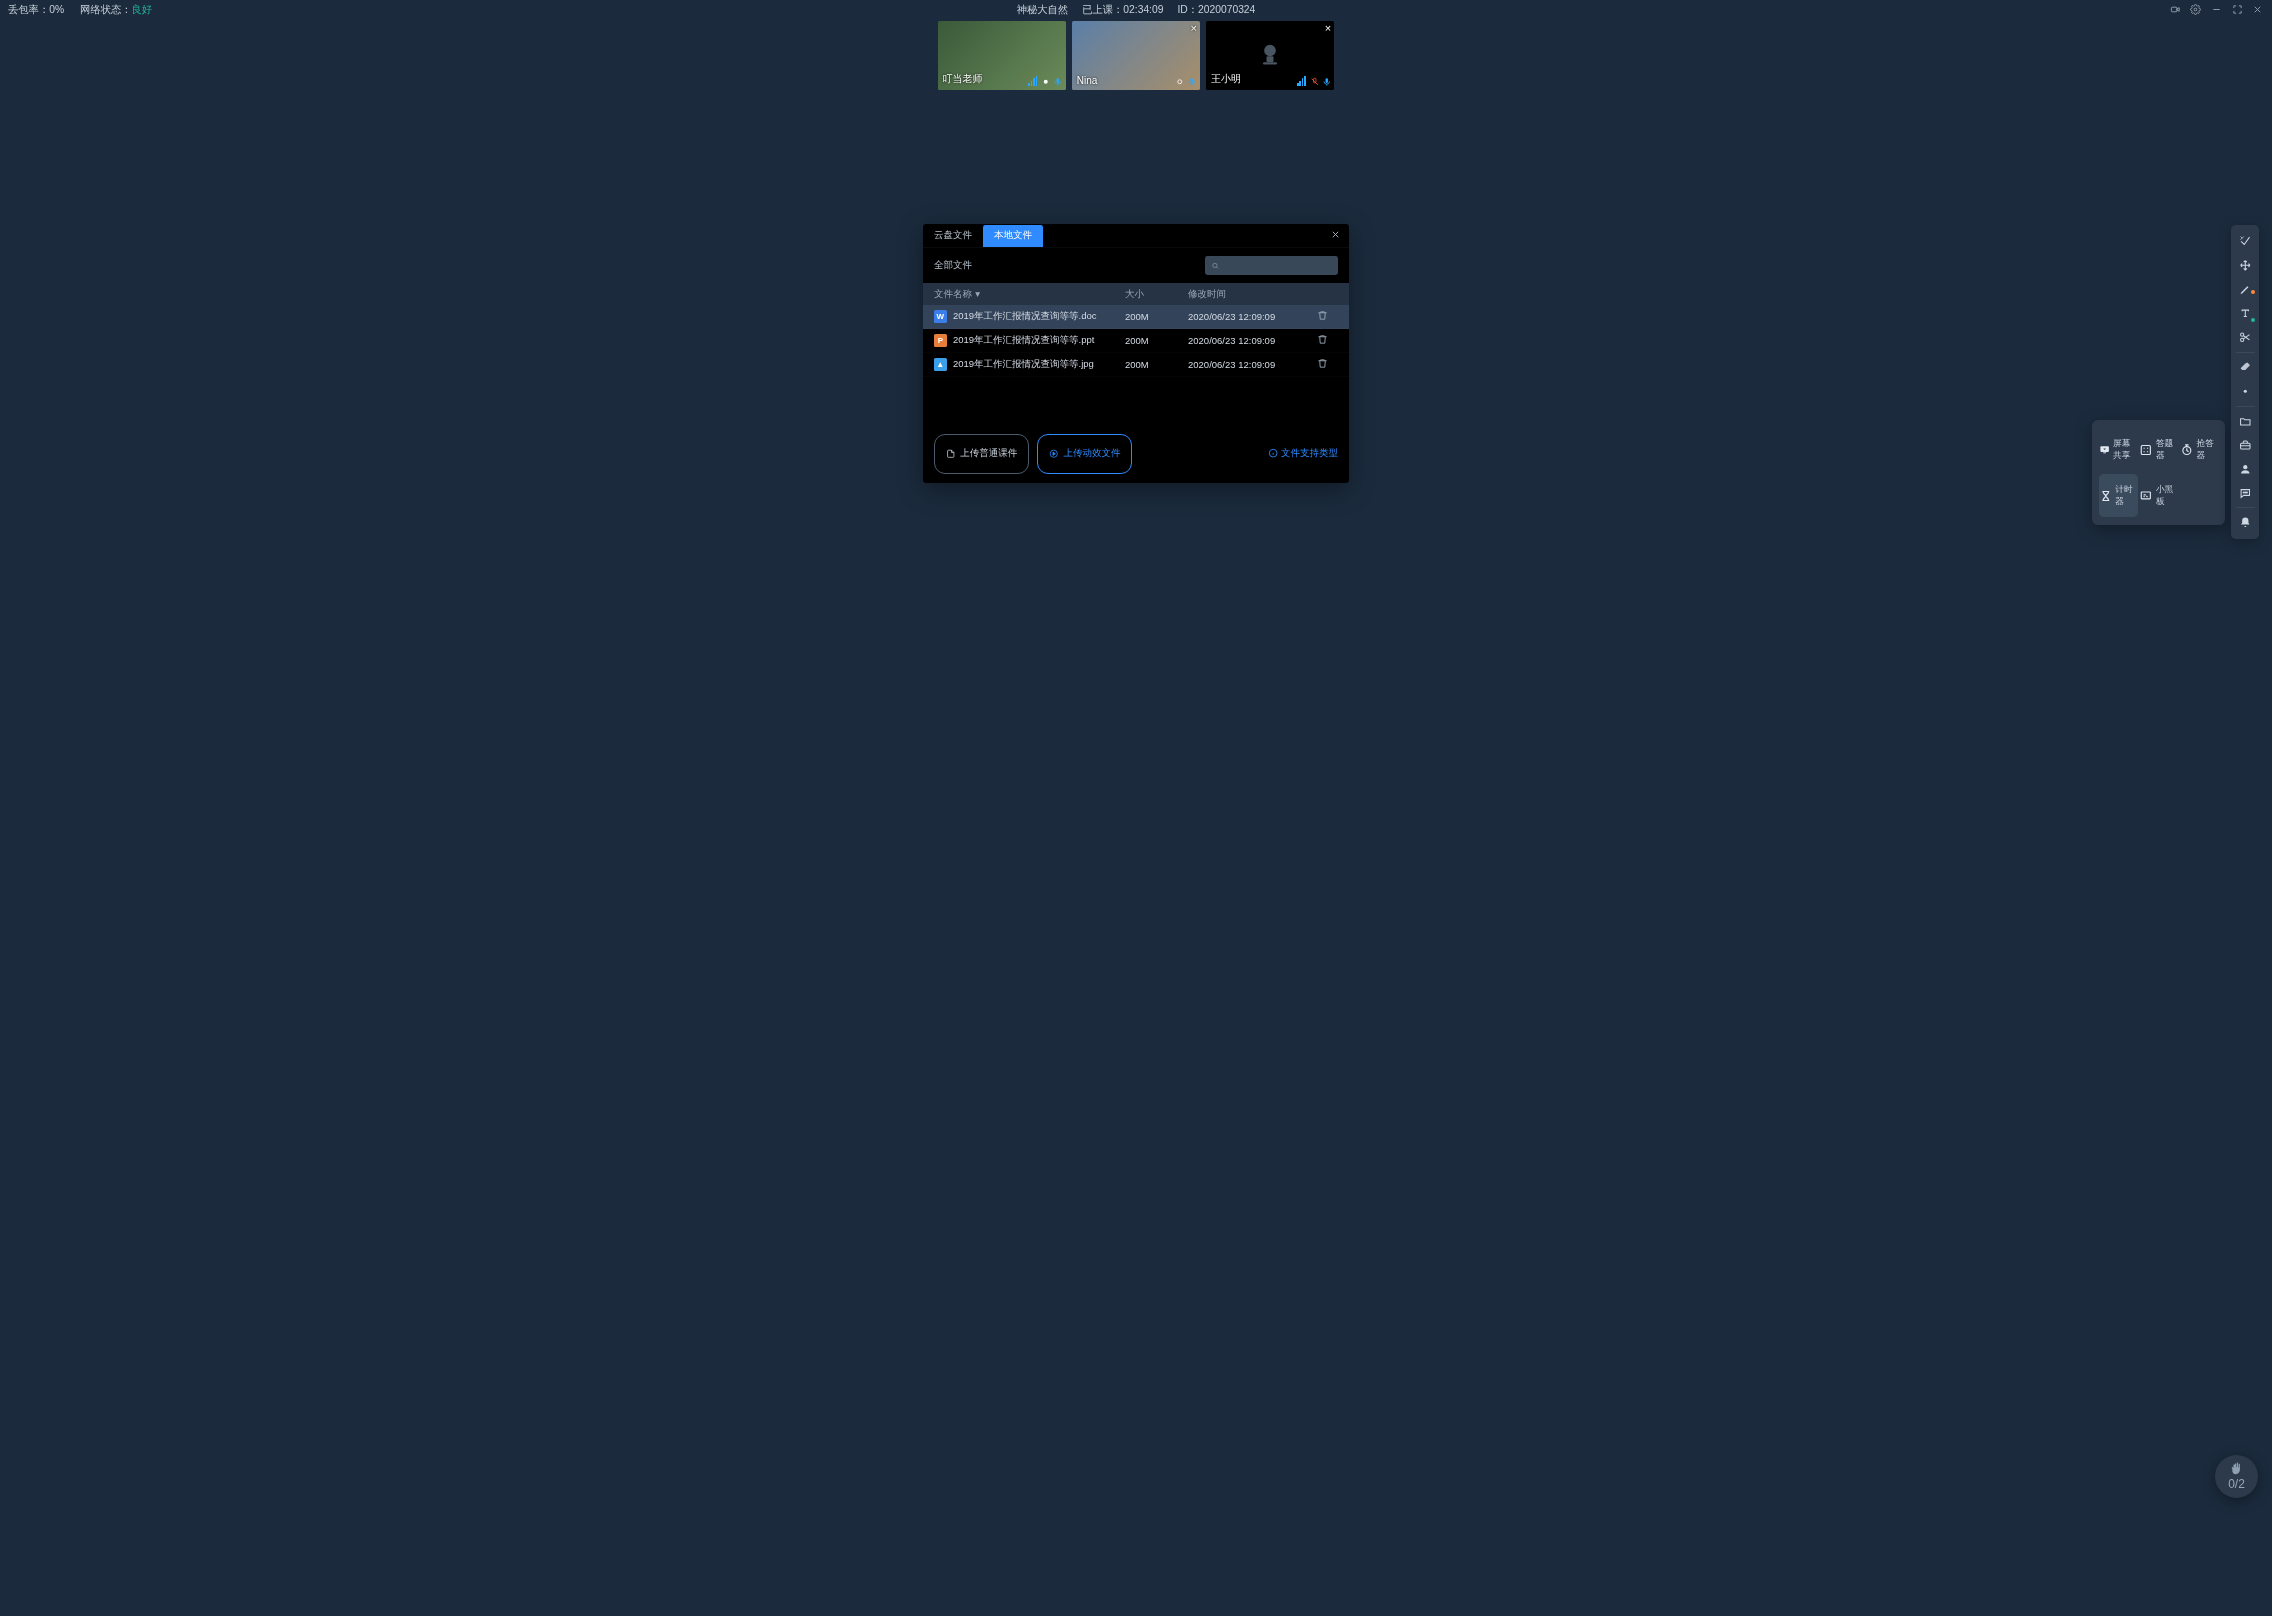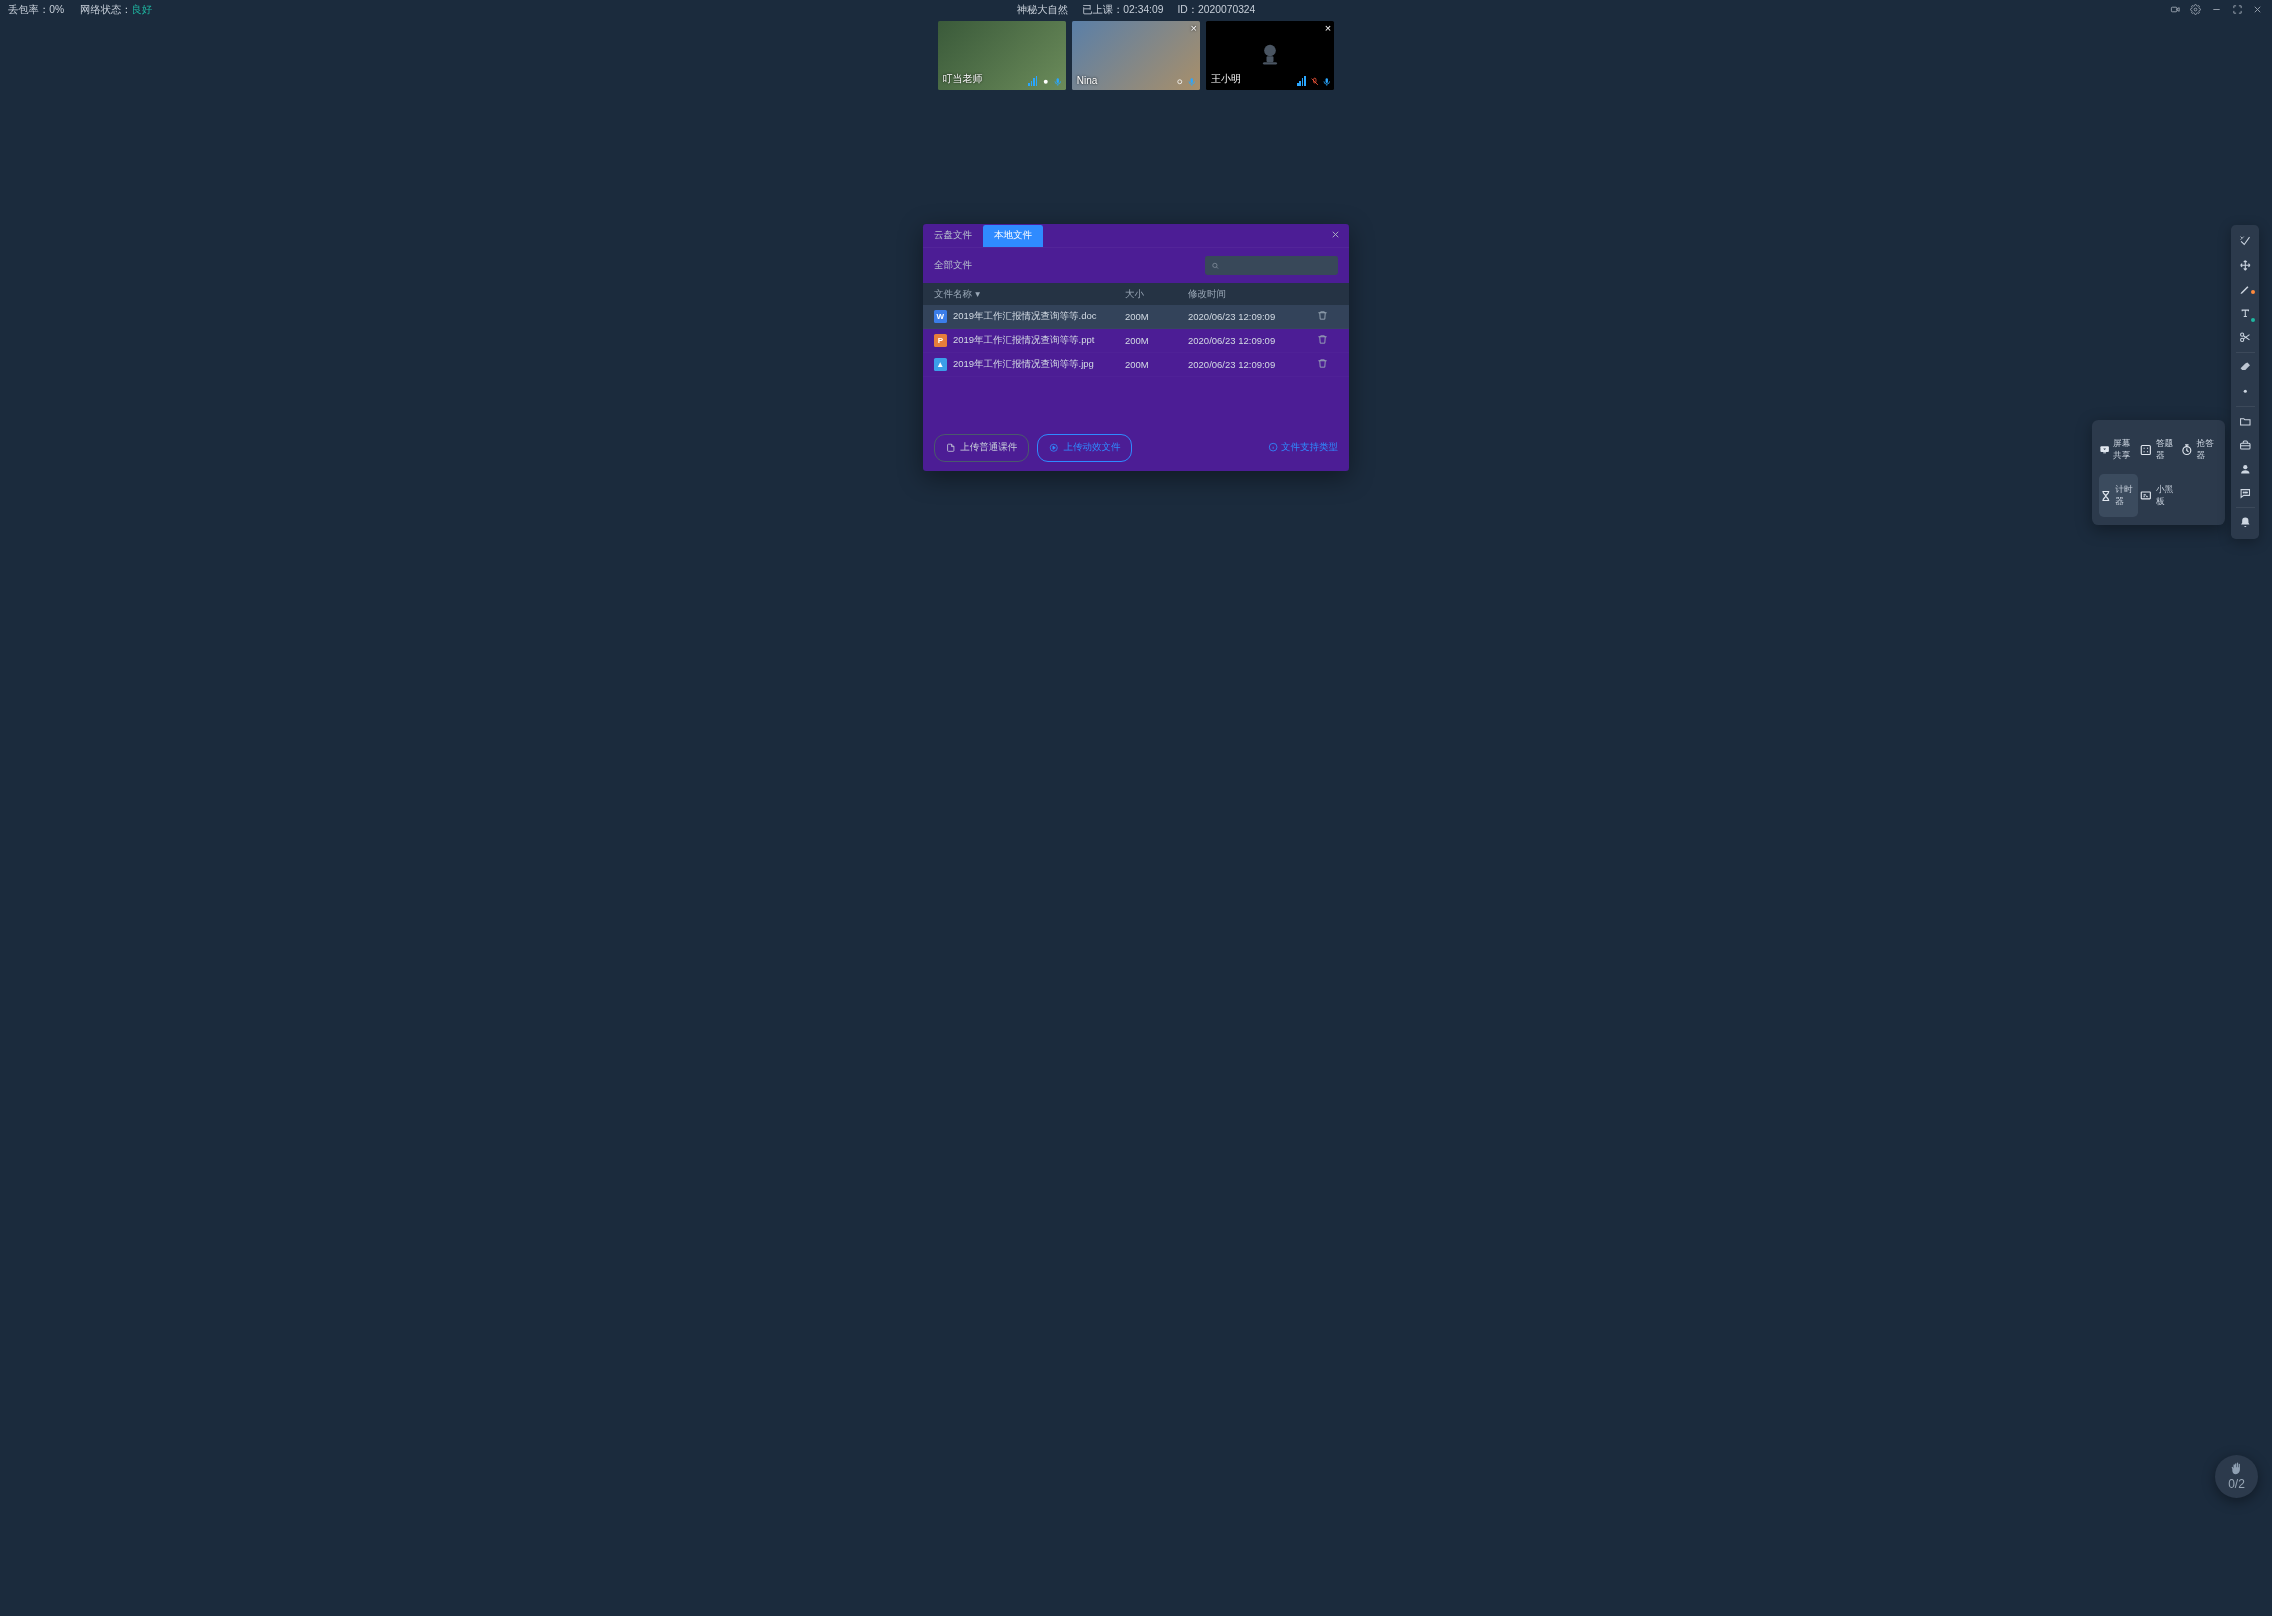--- a/index.html
+++ b/index.html
@@ -102,21 +102,21 @@
     top: 92px; left:0; right:0; bottom:0;
     background: #1b2b3d;
   }
 
   
   .dialog {
     position: absolute;
     left: 50%; top: 224px;
     transform: translateX(-50%);
     width: 426px;
-    background: #4c1d95;
+    background: #000000;
     border-radius: 3.2px;
     box-shadow: 0 6.3px 24px rgba(0,0,0,.4);
     overflow: hidden;
   }
   .dialog-tabs {
     display:flex; align-items:center;
     height: 24px;
     position: relative;
     border-bottom: 0.8px solid rgba(255,255,255,0.04);
   }
@@ -193,21 +193,21 @@
   .trash svg { width:11px; height:11px; }
 
   .file-body-spacer { height: 47px; }
 
   .dialog-footer {
     display:flex; align-items:center;
     padding: 9.5px 11px;
     gap:8px;
   }
   .btn {
-    height:28px;
+    height:40px;
     border-radius:11px;
     display:flex; align-items:center; gap:4.7px;
     padding: 0 11px;
     font-size:9.5px;
     cursor:pointer;
     border:0.8px solid #4a5a6c;
     color:#c8d0da;
     background:transparent;
   }
   .btn.primary {

